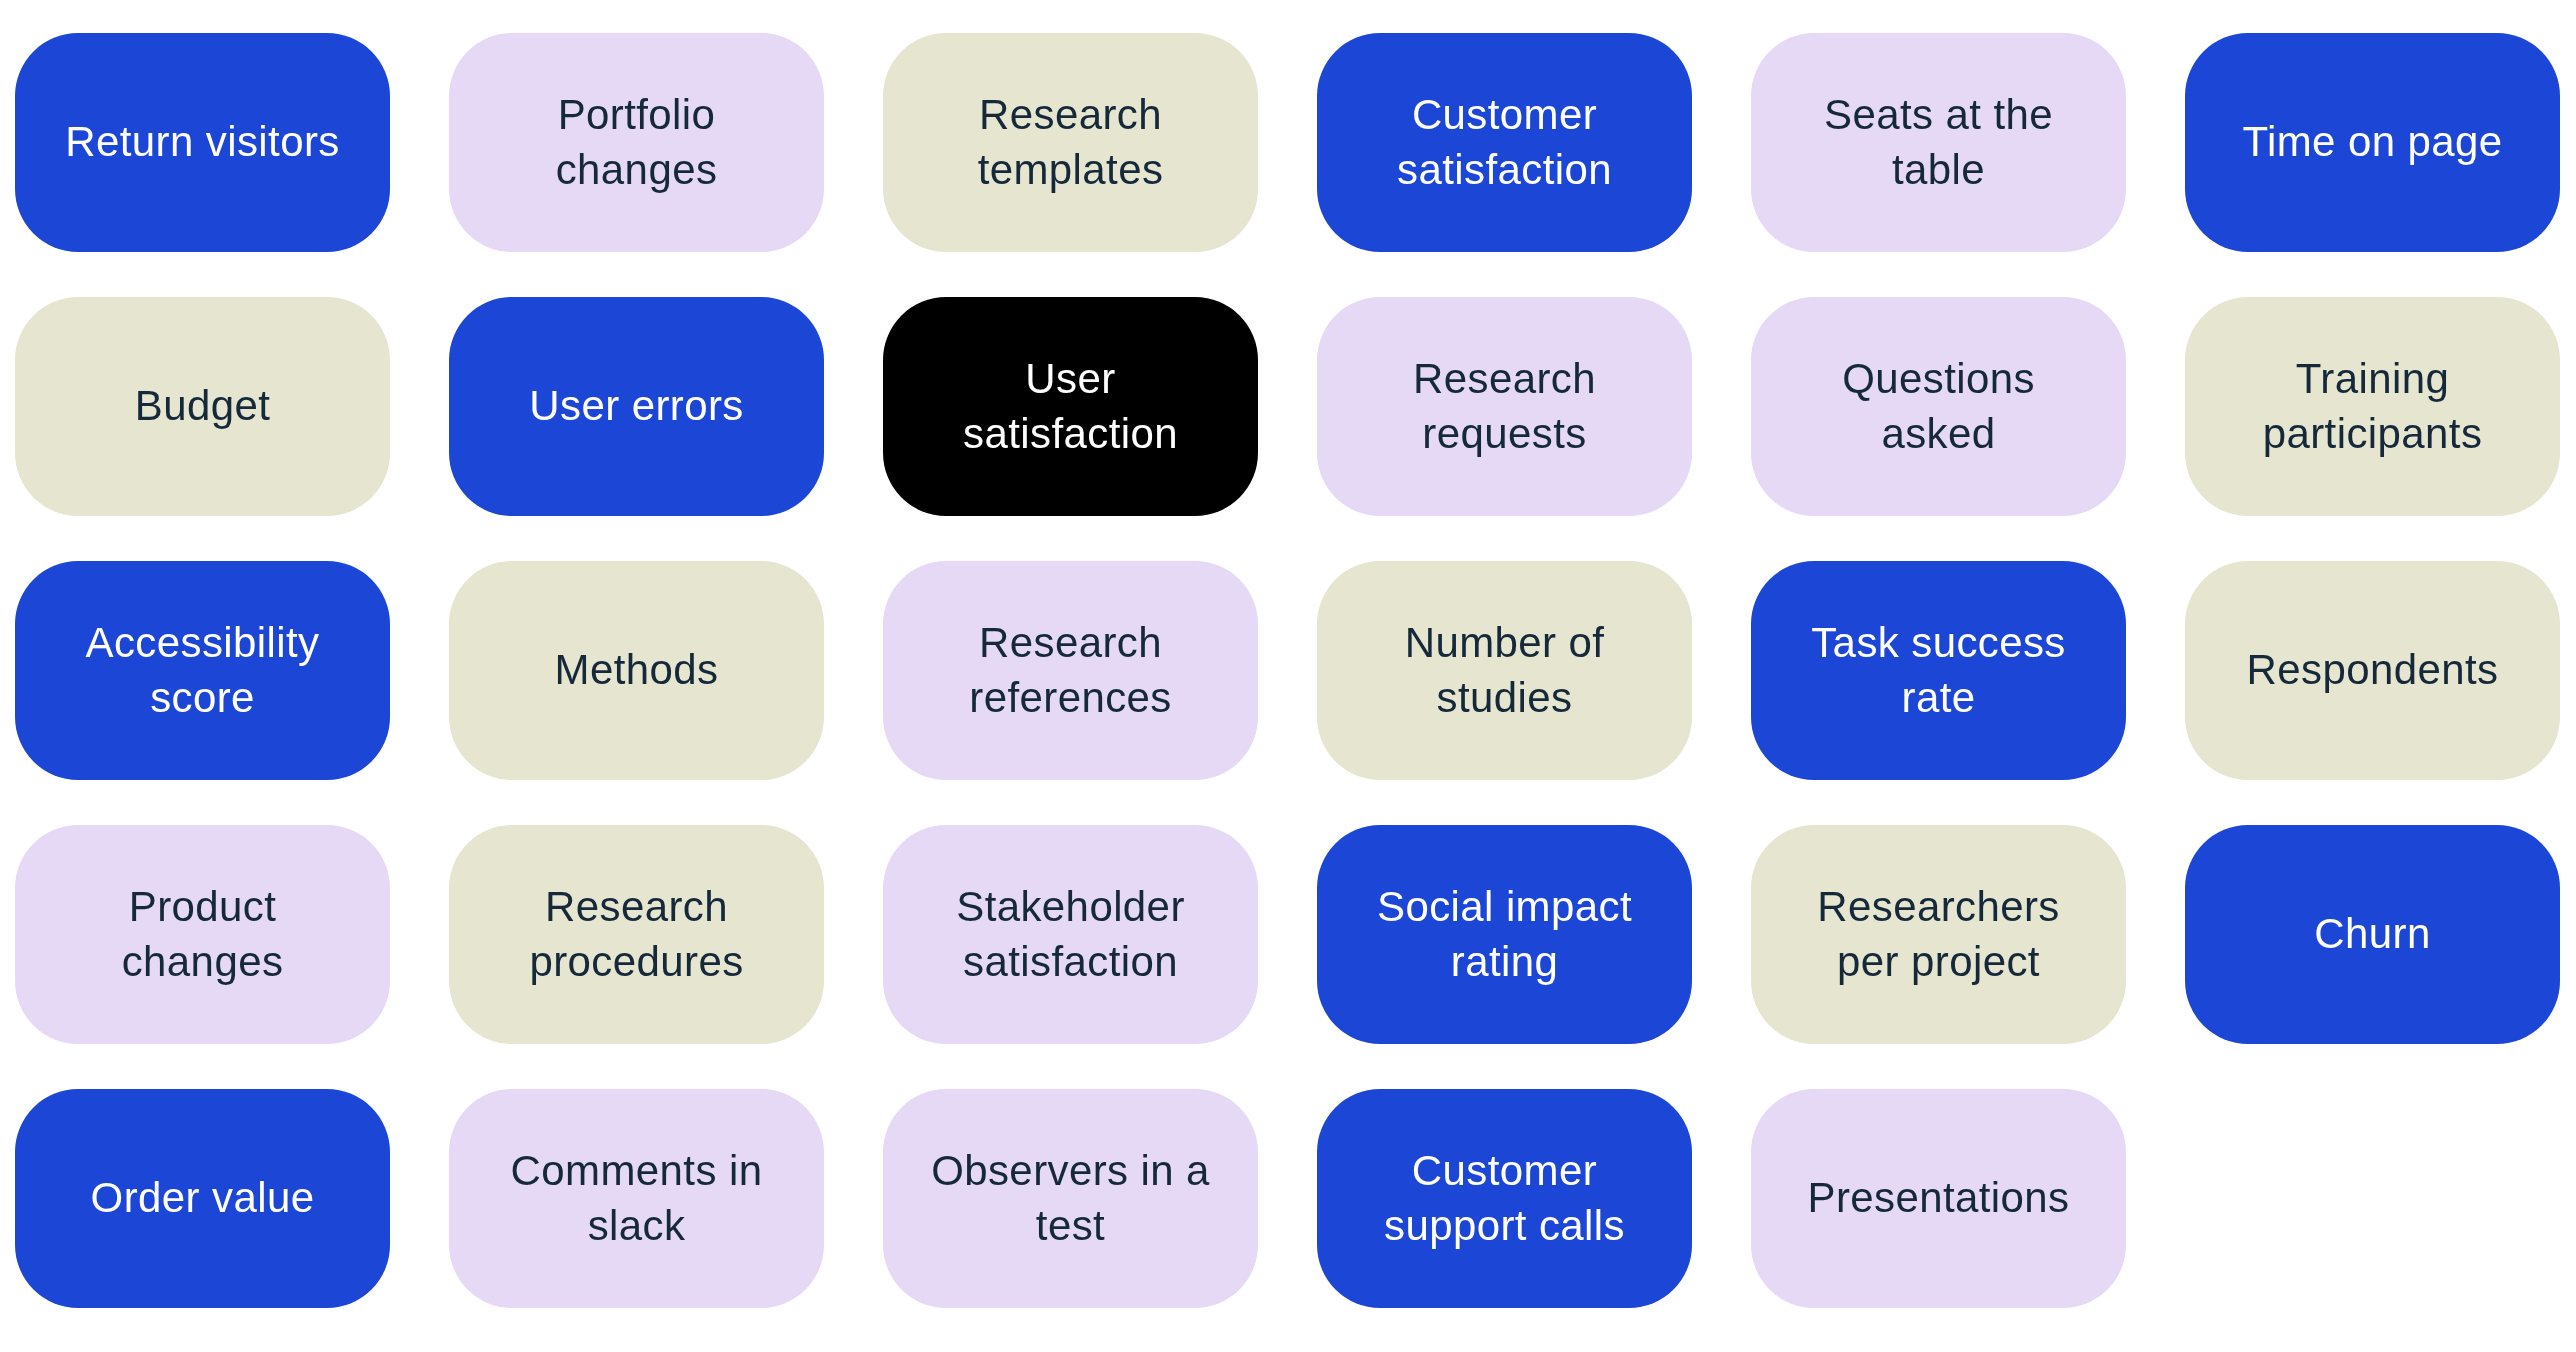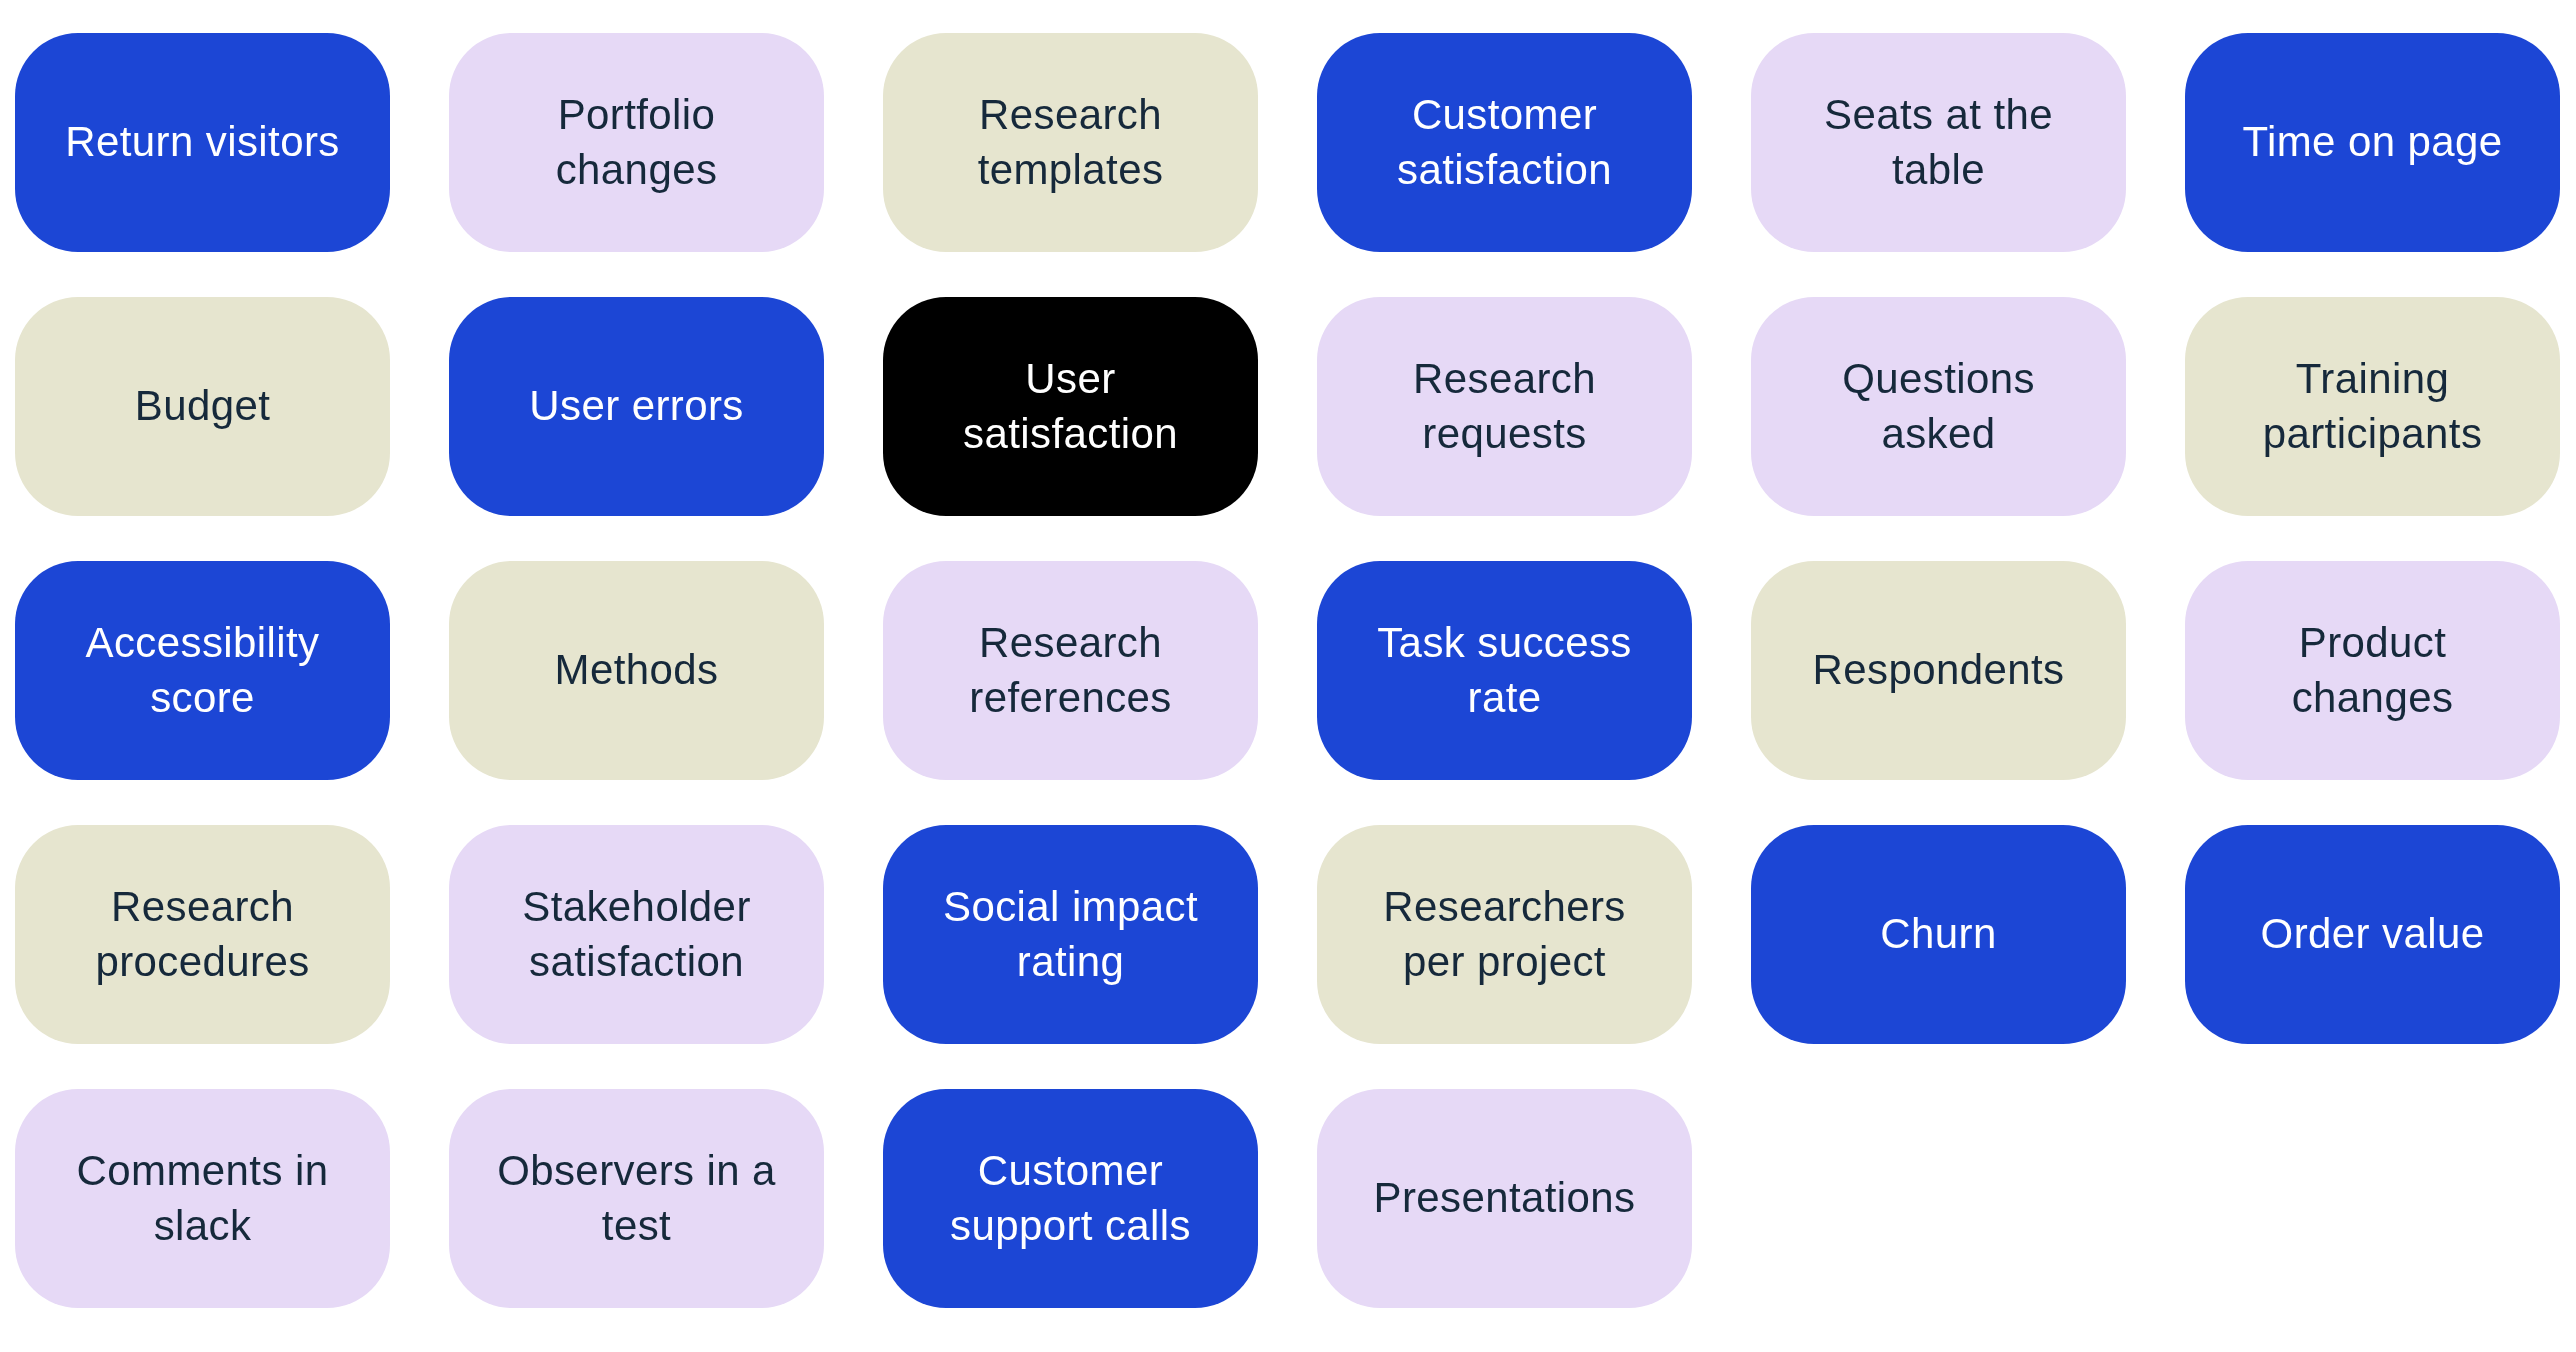--- a/index.html
+++ b/index.html
@@ -93,20 +93,24 @@
       <span class="label">Accessibility
 score</span>
     </div>
     <div class="tile" style="background: rgb(230, 229, 207); color: rgb(22, 41, 59);">
       <span class="label">Methods</span>
     </div>
     <div class="tile" style="background: rgb(230, 217, 246); color: rgb(22, 41, 59);">
       <span class="label">Research
 references</span>
     </div>
+    <div class="tile" style="background: rgb(230, 229, 207); color: rgb(22, 41, 59);">
+      <span class="label">Number of
+studies</span>
+    </div>
     <div class="tile" style="background: rgb(28, 70, 213); color: rgb(255, 255, 255);">
       <span class="label">Task success
 rate</span>
     </div>
     <div class="tile" style="background: rgb(230, 229, 207); color: rgb(22, 41, 59);">
       <span class="label">Respondents</span>
     </div>
     <div class="tile" style="background: rgb(230, 217, 246); color: rgb(22, 41, 59);">
       <span class="label">Product
 changes</span>

